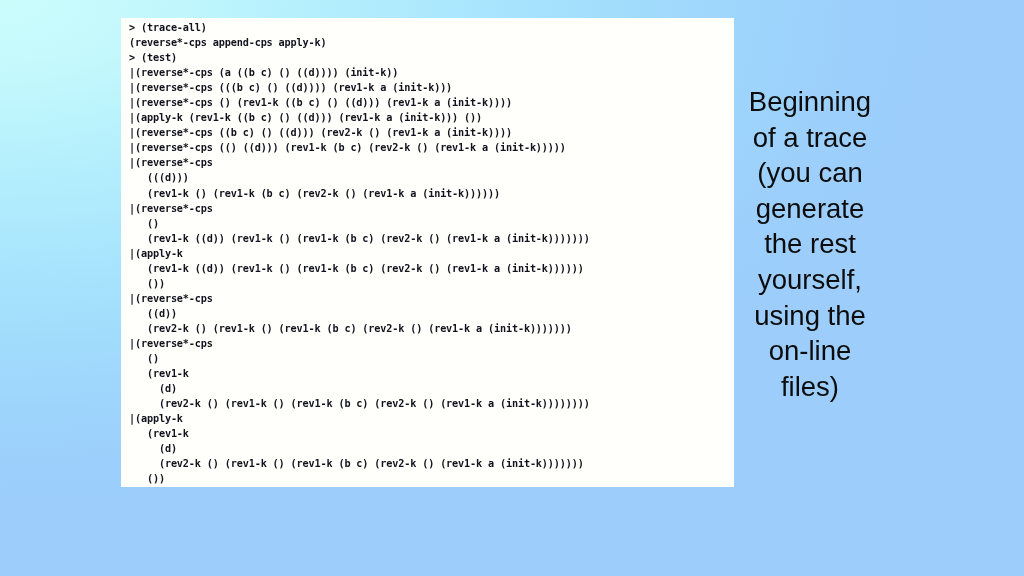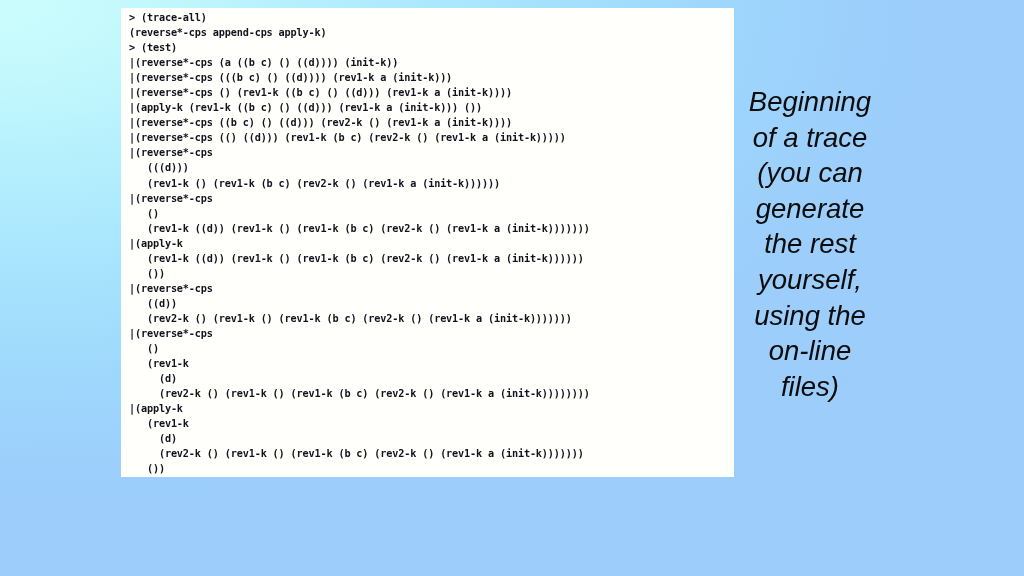--- a/index.html
+++ b/index.html
@@ -29,21 +29,21 @@
         #9dd4fc 62%,
         #9ccdfb 76%,
         #9ccdfb 100%);
     overflow: hidden;
   }
 
   
   #code-panel {
     position: absolute;
     left: 121px;
-    top: 8px;
+    top: 18px;
     width: 613px;
     height: 469px;
     background: #fffffb;
     box-sizing: border-box;
     overflow: hidden;
   }
 
   #code-block {
     position: absolute;
     left: 8px;
@@ -64,21 +64,20 @@
     position: absolute;
     left: 737px;
     top: 84px;
     width: 146px;
     text-align: center;
     font-family: "Liberation Sans", sans-serif;
     font-size: 27.5px;
     line-height: 35.6px;
     color: #0c0c0c;
     white-space: pre-line;
-    font-style: italic;
   }
 </style>
 </head>
 <body>
 
 <div id="slide">
 
   <div id="code-panel">
     <pre id="code-block">&gt; (trace-all)
 (reverse*-cps append-cps apply-k)

